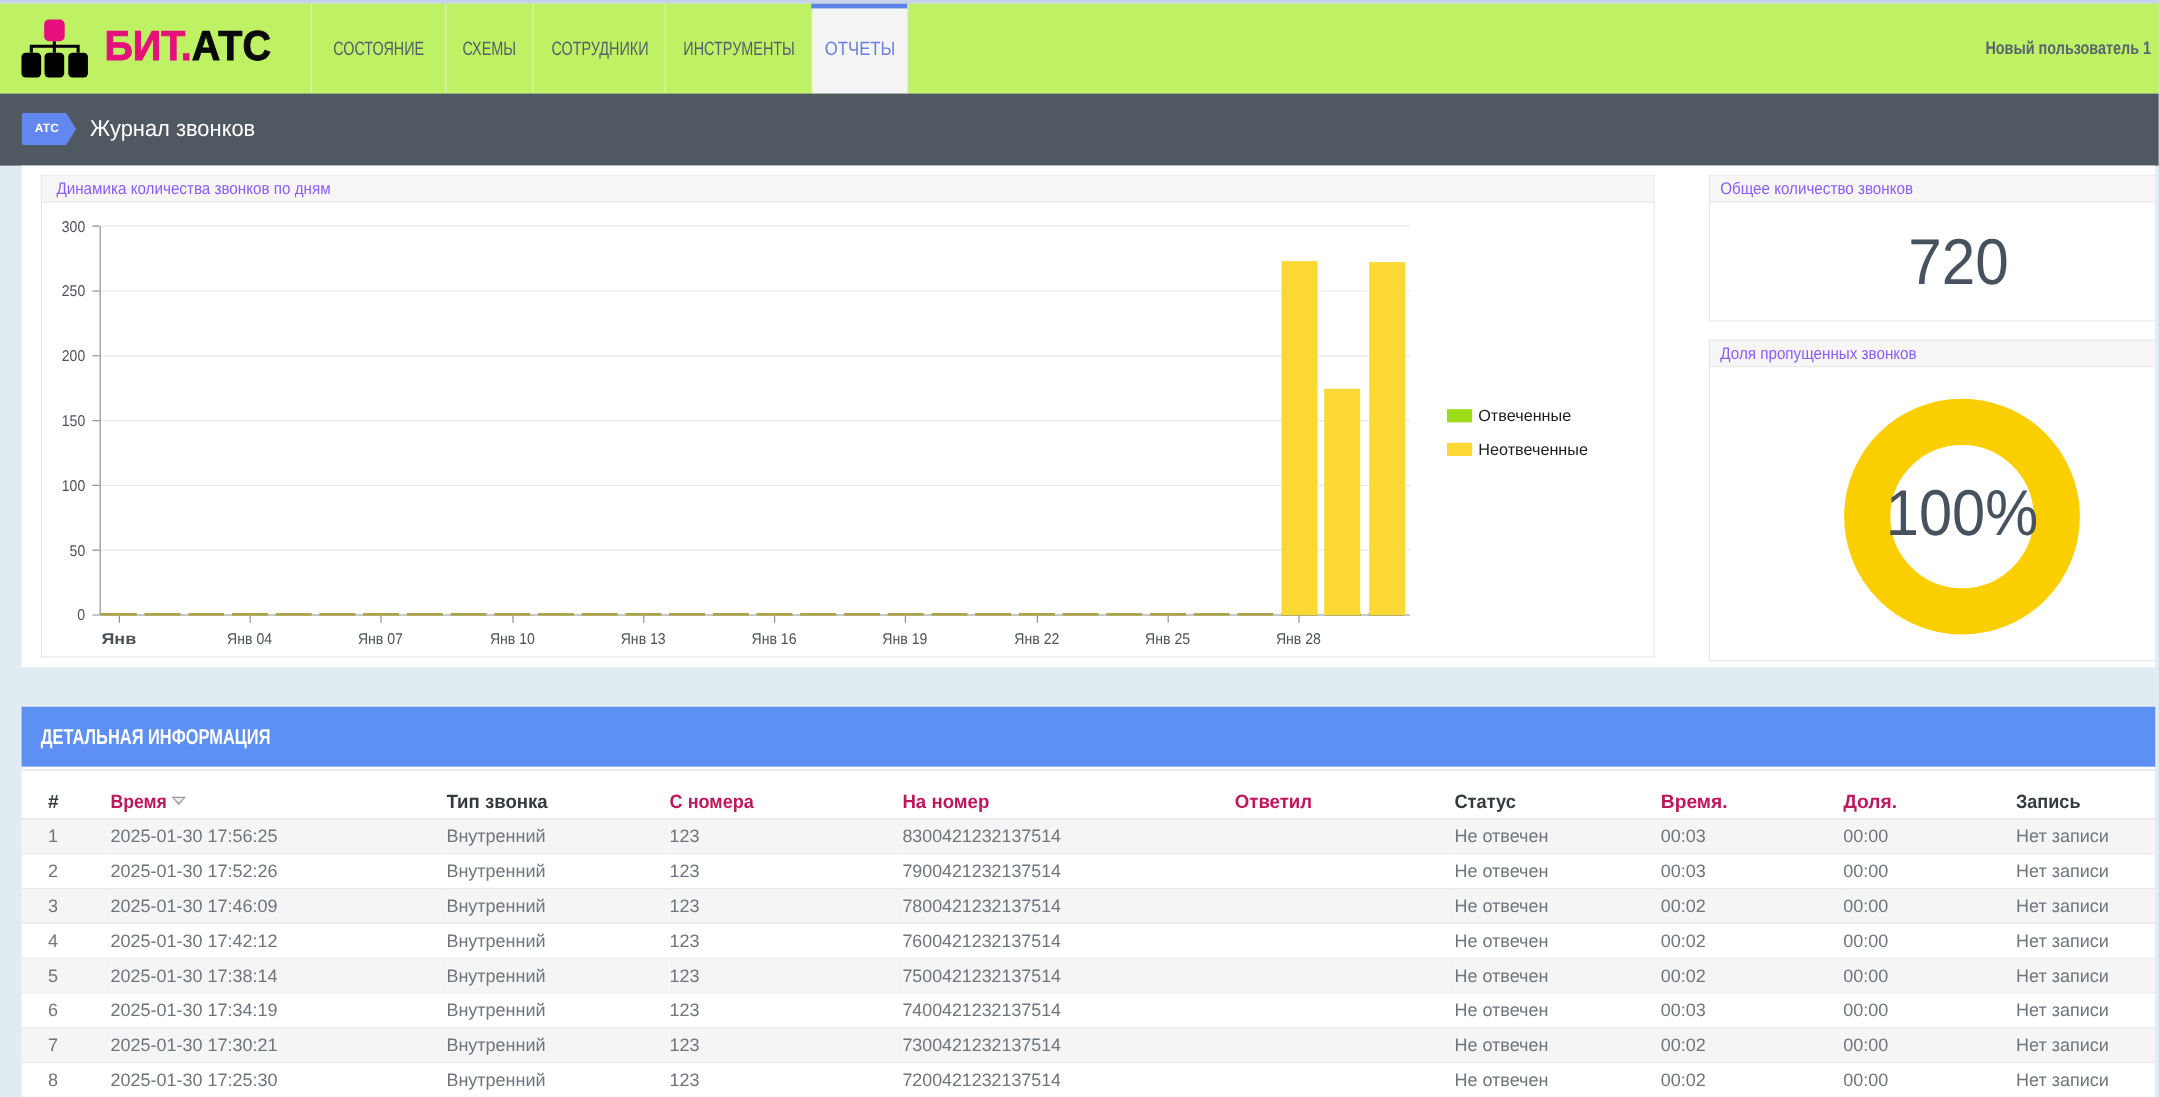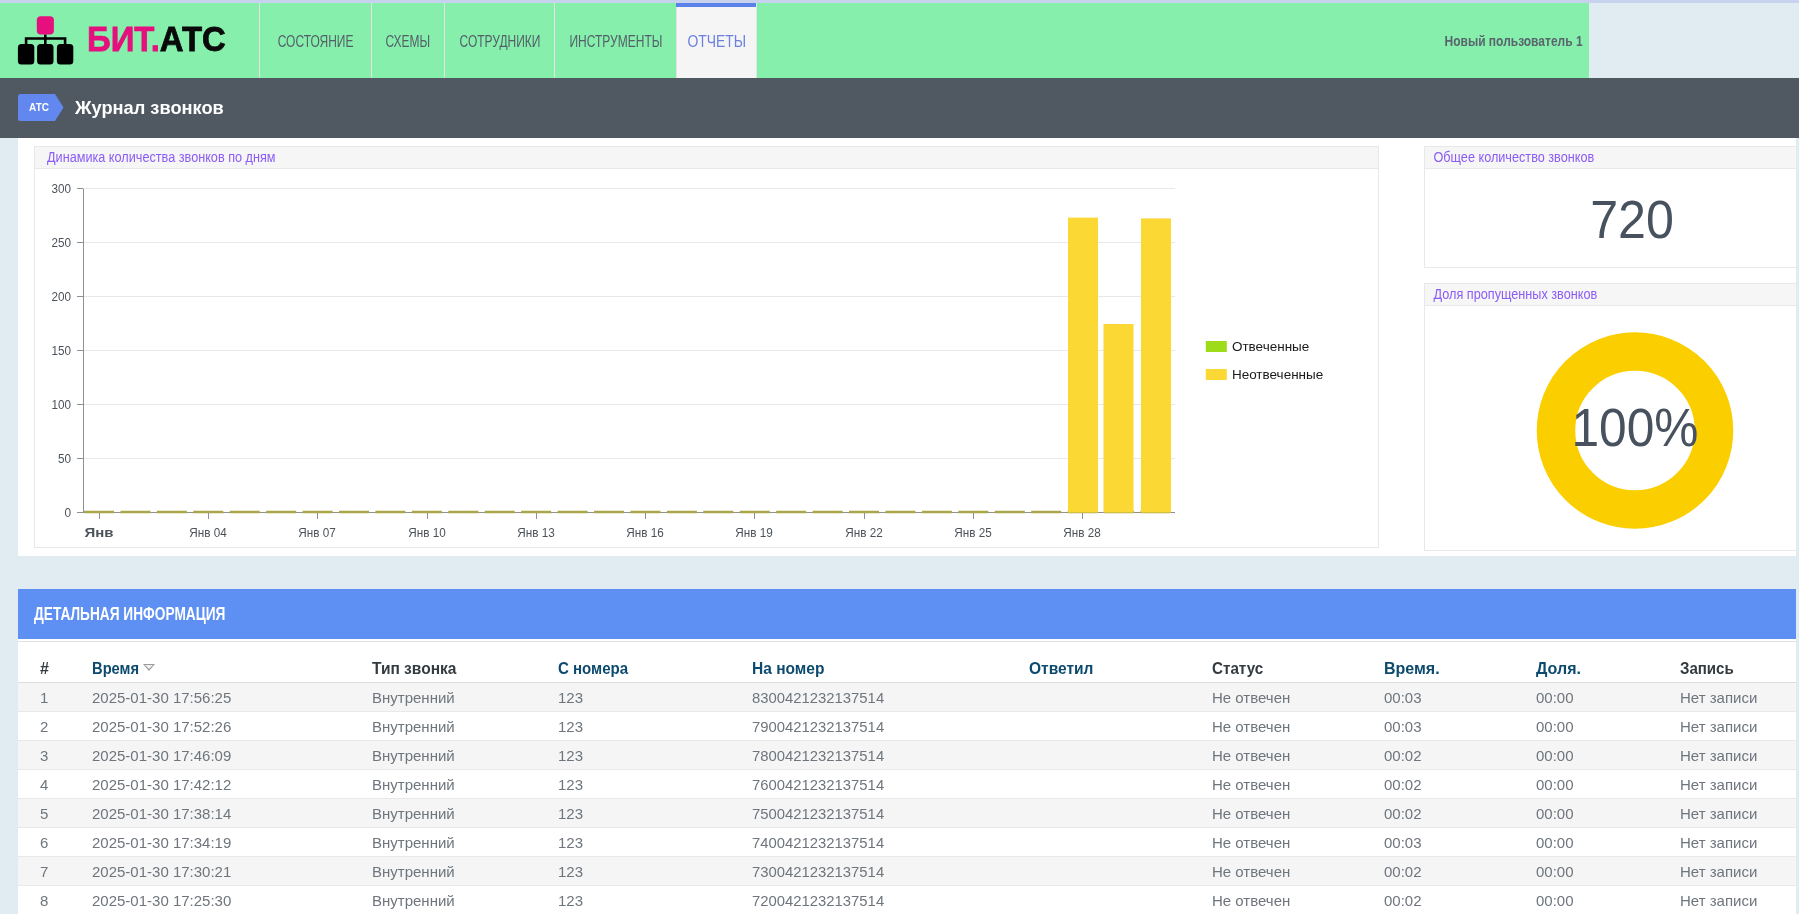--- a/index.html
+++ b/index.html
@@ -3,40 +3,40 @@
 <meta charset="utf-8">
 <style>
 * { margin:0; padding:0; box-sizing:border-box; }
 html,body { width:1799px; height:914px; overflow:hidden; }
 body { background:#e0ecf2; font-family:"Liberation Sans", sans-serif; position:relative; }
 .abs { position:absolute; }
 i,b.n { font-style:normal; display:inline-block; white-space:pre; }
 
 
 #topstrip { left:0; top:0; width:1799px; height:3px; background:#c7d2ee; }
-#nav { left:0; top:3px; width:1589px; height:75px; background:#86efac; }
+#nav { left:0; top:3px; width:1799px; height:75px; background:#bef264; }
 .sep { position:absolute; top:0; width:1px; height:75px; background:#e4e4e4; }
 .tab { position:absolute; top:0; height:75px; padding-top:3px; font-size:16px; color:#545f69; display:flex; align-items:center; justify-content:center; }
 .tab i { transform:scaleX(0.75); }
 .tab.active { background:#f5f5f6; color:#6b80e0;text-align:center; }
 .tab.active i { transform:scaleX(0.87); }
 #tabblue { left:676px; top:3px; width:80px; height:4px; background:#5b82e8; }
 #user { position:absolute; right:6px; top:0; height:75px; display:flex; align-items:center; font-size:15px; font-weight:bold; color:#5a646e;justify-content:flex-end; }
 #user i { transform:scaleX(0.8); transform-origin:100% 50%; }
 
 
 #logo { left:17px; top:0; width:250px; height:75px; }
 #logotext { position:absolute; left:70px; top:16px; font-size:35px; font-weight:bold; color:#0a0a0a; transform:scaleX(0.94); transform-origin:0 50%; -webkit-text-stroke:0.8px; }
 #logotext .pink { color:#e50f7d; -webkit-text-stroke:0.8px #e50f7d; }
 
 
 #subhead { left:0; top:78px; width:1799px; height:60px; background:#505962; }
 #badge { position:absolute; left:18px; top:16px; width:46px; height:27px; }
 #badgetext { position:absolute; left:1px; top:0; width:40px; height:27px; line-height:27px; text-align:center; color:#fff; font-size:10px; font-weight:bold; }
-#pagetitle { position:absolute; left:75px; top:0; height:60px; line-height:60px; color:#fff; font-size:19px; font-weight:bold; }
+#pagetitle { position:absolute; left:75px; top:0; height:60px; line-height:60px; color:#fff; font-size:19px; font-weight:normal; }
 #pagetitle i { transform:scaleX(0.96); transform-origin:0 50%; }
 
 
 #panel1 { left:18px; top:138px; width:1778px; height:418px; background:#fff; overflow:hidden; }
 .card { position:absolute; background:#fff; border:1px solid #e8e8e8; }
 .cardtitle { position:absolute; left:0; top:0; width:100%; height:22px; background:#f6f6f6; border-bottom:1px solid #e9e9e9; text-align:left; line-height:21px; font-size:14px; color:#8b5cf6; }
 .cardtitle i { transform:scaleX(0.905); }
 #chartcard { left:16px; top:8px; width:1345px; height:402px; }
 #card720 { left:1406px; top:8px; width:418px; height:122px; }
 #cardpie { left:1406px; top:145px; width:418px; height:268px; }
@@ -44,21 +44,21 @@
 #num720 i { transform:scaleX(0.93); }
 
 
 #bluebar { left:18px; top:589px; width:1778px; height:50px; background:#5e8ff2; color:#fff; font-size:18px; font-weight:bold; line-height:50px; }
 #bluebar i { margin-left:16px; transform:scaleX(0.761); transform-origin:0 50%; }
 #tablepanel { left:18px; top:639px; width:1778px; height:275px; background:#fff; }
 table { border-collapse:collapse; table-layout:fixed; width:1778px; margin-top:2px; }
 th, td { text-align:left; font-weight:normal; overflow:hidden; white-space:nowrap; }
 th { font-size:16px; font-weight:bold; color:#333a40; height:41px; vertical-align:middle; border-top:1px solid #e0e0e0; border-bottom:1px solid #ddd; padding-top:14px; position:relative; }
 th i { transform:scaleX(0.94); transform-origin:0 50%; }
-th.blue { color:#0c4a6e;margin-left:27px; }
+th.blue { color:#be185d;margin-left:27px; }
 td { font-size:15px; color:#6e757c; height:29px; vertical-align:middle; border-top:1px solid #e9e9e9; }
 td i { transform-origin:0 50%; }
 tr.odd td { background:#f5f5f5; }
 .c5 i { transform:scaleX(0.99); }
 th.w92 i { transform:scaleX(0.92); } th.w97 i { transform:scaleX(0.97); } th.w100 i { transform:scaleX(1); } th.w95 i { transform:scaleX(0.95); }
 .sort { position:absolute; left:51px; top:22px; width:0; height:0; border-left:6px solid transparent; border-right:6px solid transparent; border-top:7.5px solid #9a9a9a; }
 .sort:after { content:""; position:absolute; left:-4px; top:-6.3px; width:0; height:0; border-left:4px solid transparent; border-right:4px solid transparent; border-top:4.5px solid #f0f0f0; }
 </style>
 </head>
 <body>

